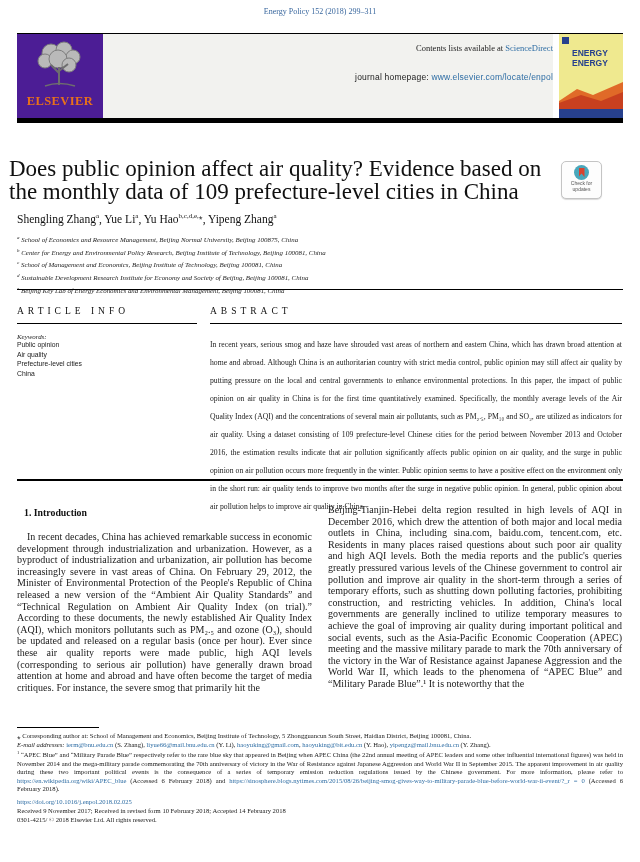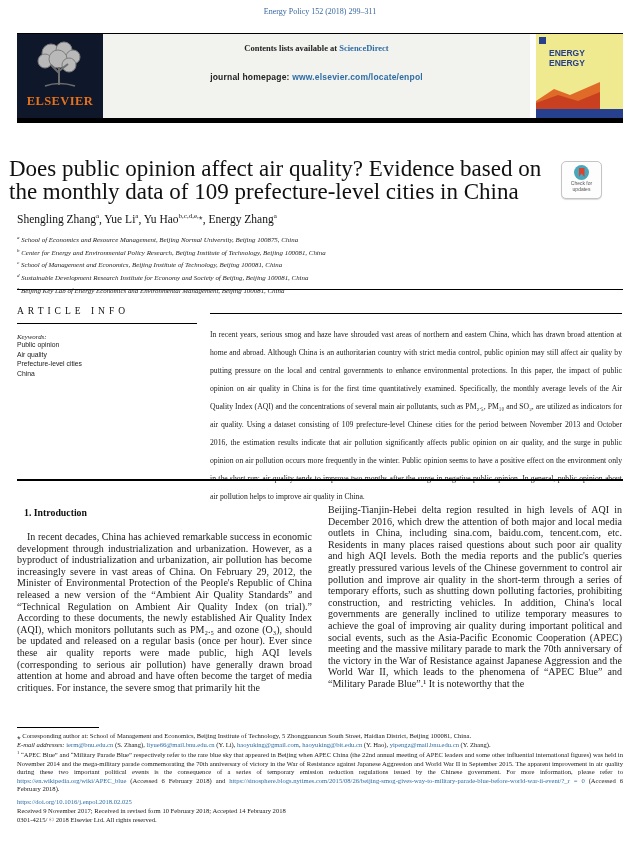--- a/index.html
+++ b/index.html
@@ -7,27 +7,27 @@
     width:640px;height:862px;background:#ffffff;position:relative;overflow:hidden;
     font-family:"Liberation Serif", serif;color:#1a1a1a;
     -webkit-font-smoothing:antialiased;
   }
   .abs{position:absolute;}
   .link{color:#2E6DA4;}
   
   .citation{top:7px;left:0;right:0;text-align:center;font-size:8px;color:#39679E;}
   
   .band{left:17px;top:33px;width:606px;height:84px;border-top:1.5px solid #000;border-bottom:5px solid #000;display:flex;}
-  .logo-box{width:86px;background:#0f172a;text-align:center;padding-top:5px;}
+  .logo-box{width:86px;background:#4c1d95;text-align:center;padding-top:5px;}
   .elsevier-word{font-size:12.5px;font-weight:bold;color:#E8711A;letter-spacing:.4px;margin-top:1px;}
-  .masthead{flex:1;background:#F2F2EF;text-align:center;margin-right:6px;font-weight:bold;}
+  .masthead{flex:1;background:#F2F2EF;text-align:right;margin-right:6px;}
   .contents-line{margin-top:9px;font-size:8.5px;color:#222;}
   .journal-title{font-size:20px;margin-top:8px;color:#111;}
   .homepage-line{font-family:"Liberation Sans",sans-serif;font-size:8.5px;margin-top:19px;color:#222;letter-spacing:.2px;}
-  .cover{width:87px;position:relative;background:#EFE98F;overflow:hidden;}
+  .cover{width:64px;position:relative;background:#EFE98F;overflow:hidden;}
   .cover-mini{position:absolute;top:3px;left:3px;width:7px;height:7px;background:#27408D;}
   .cover-title{position:absolute;top:15px;left:13px;color:#27408D;font-family:"Liberation Sans",sans-serif;font-weight:bold;font-size:8.5px;line-height:9.5px;}
   .cover-svg{position:absolute;bottom:9px;left:0;}
   .cover-stripe{position:absolute;bottom:0;left:0;width:100%;height:9px;background:#27408D;}
   
   .paper-title{left:9px;top:158px;width:540px;font-size:23px;line-height:22.5px;font-weight:500;color:#101010;margin:0;}
   .badge{left:561px;top:161px;width:39px;height:36px;border:1px solid #c4c4c4;border-radius:5px;background:#fdfdfd;text-align:center;box-shadow:0 1px 1px rgba(0,0,0,.15);}
   .crossmark{width:15px;height:15px;border-radius:50%;background:#49A7BB;margin:3px auto 1px auto;position:relative;}
   .bookmark{position:absolute;left:4.5px;top:3px;width:6px;height:9px;background:#D9432F;clip-path:polygon(0 0,100% 0,100% 100%,50% 62%,0 100%);}
   .badge-label{font-family:"Liberation Sans",sans-serif;font-size:5px;line-height:5.5px;color:#555;}
@@ -107,21 +107,21 @@
 
 <h1 class="abs paper-title">Does public opinion affect air quality? Evidence based on the monthly data of 109 prefecture-level cities in China</h1>
 
 <div class="abs badge">
   <div class="crossmark">
       <div class="bookmark"></div>
     </div>
   <div class="badge-label">Check for updates</div>
 </div>
 
-<div class="abs authors"><span><span>Shengling Zhang</span><sup>a</sup><span>, </span></span><span><span>Yue Li</span><sup>a</sup><span>, </span></span><span><span>Yu Hao</span><sup>b,c,d,e,⁎</sup><span>, </span></span><span><span>Energy Zhang</span><sup>a</sup><span></span></span></div>
+<div class="abs authors"><span><span>Shengling Zhang</span><sup>a</sup><span>, </span></span><span><span>Yue Li</span><sup>a</sup><span>, </span></span><span><span>Yu Hao</span><sup>b,c,d,e,⁎</sup><span>, </span></span><span><span>Yipeng Zhang</span><sup>a</sup><span></span></span></div>
 
 <div class="abs affils">
   <div><sup>a</sup> <span>School of Economics and Resource Management, Beijing Normal University, Beijing 100875, China</span></div>
   <div><sup>b</sup> <span>Center for Energy and Environmental Policy Research, Beijing Institute of Technology, Beijing 100081, China</span></div>
   <div><sup>c</sup> <span>School of Management and Economics, Beijing Institute of Technology, Beijing 100081, China</span></div>
   <div><sup>d</sup> <span>Sustainable Development Research Institute for Economy and Society of Beijing, Beijing 100081, China</span></div>
   <div><sup>e</sup> <span>Beijing Key Lab of Energy Economics and Environmental Management, Beijing 100081, China</span></div>
 </div>
 
 <div class="abs rule1"></div>
@@ -130,20 +130,21 @@
   <div class="section-heading">ARTICLE INFO</div>
   <hr class="heading-rule">
   <div class="kw-label">Keywords:</div>
   <div class="kw">Public opinion</div>
   <div class="kw">Air quality</div>
   <div class="kw">Prefecture-level cities</div>
   <div class="kw">China</div>
 </div>
 
 <div class="abs abs-col">
+  <div class="section-heading">ABSTRACT</div>
   <hr class="heading-rule">
   <div class="abs-text">In recent years, serious smog and haze have shrouded vast areas of northern and eastern China, which has drawn broad attention at home and abroad. Although China is an authoritarian country with strict media control, public opinion may still affect air quality by putting pressure on the local and central governments to enhance environmental protections. In this paper, the impact of public opinion on air quality in China is for the first time quantitatively examined. Specifically, the monthly average levels of the Air Quality Index (AQI) and the concentrations of several main air pollutants, such as PM₂.₅, PM₁₀ and SO₂, are utilized as indicators for air quality. Using a dataset consisting of 109 prefecture-level Chinese cities for the period between November 2013 and October 2016, the estimation results indicate that air pollution significantly affects public opinion on air quality, and the surge in public opinion on air pollution occurs more frequently in the winter. Public opinion seems to have a positive effect on the environment only in the short run: air quality tends to improve two months after the surge in negative public opinion. In general, public opinion about air pollution helps to improve air quality in China.</div>
 </div>
 
 <div class="abs rule2"></div>
 
 <div class="abs col-left">
   <h2 class="intro-heading">1. Introduction</h2>
   <p class="body-par">In recent decades, China has achieved remarkable success in economic development through industrialization and urbanization. However, as a byproduct of industrialization and urbanization, air pollution has become increasingly severe in vast areas of China. On February 29, 2012, the Minister of Environmental Protection of the People's Republic of China released a new version of the “Ambient Air Quality Standards” and “Technical Regulation on Ambient Air Quality Index (on trial).” According to these documents, the newly established Air Quality Index (AQI), which monitors pollutants such as PM₂.₅ and ozone (O₃), should be updated and released on a regular basis (once per hour). Ever since these air quality reports were made public, high AQI levels (corresponding to serious air pollution) have generally drawn broad attention at home and abroad and have often become the target of media critiques. For instance, the severe smog that primarily hit the</p>
 </div>

